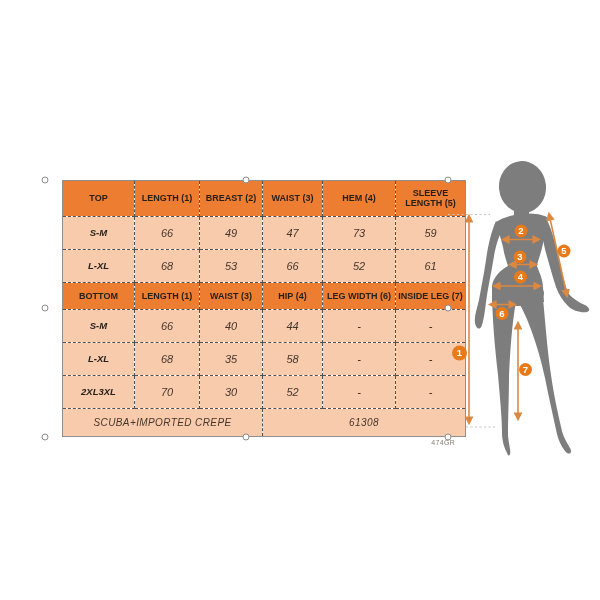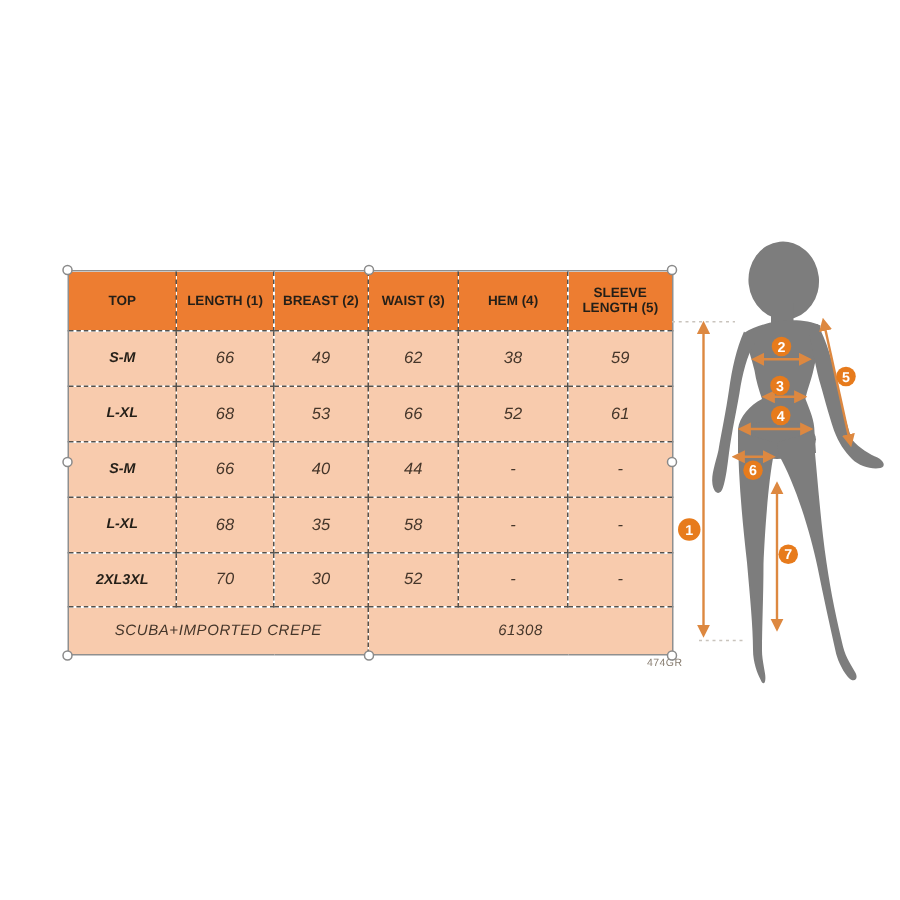--- a/index.html
+++ b/index.html
@@ -1,21 +1,21 @@
 <!DOCTYPE html>
 <html><head>
 <meta charset="utf-8">
 <style>
   html,body{margin:0;padding:0;background:#fff;}
   #stage{
     position:relative;width:600px;height:600px;background:#ffffff;overflow:hidden;
     font-family:"Liberation Sans",sans-serif;
   }
   
-  #chart-wrap{position:absolute;left:45px;top:180px;width:403px;height:257px;}
+  #chart-wrap{position:absolute;left:62px;top:180px;width:403px;height:257px;}
   table.size-chart{
     border-collapse:collapse;table-layout:fixed;width:403px;height:257px;
     border:1px solid #8f8f8f;
   }
   table.size-chart td,table.size-chart th{
     border:1px dashed #55504a;text-align:center;vertical-align:middle;padding:0;
     overflow:hidden;
   }
   .hdr{background:#ED7D31;font-weight:bold;font-size:9px;line-height:10px;color:#241f18;white-space:nowrap;}
   .hdr.wrap{white-space:normal;}
@@ -62,31 +62,39 @@
         <th class="hdr">LENGTH (1)</th>
         <th class="hdr">BREAST (2)</th>
         <th class="hdr">WAIST (3)</th>
         <th class="hdr">HEM (4)</th>
         <th class="hdr wrap">SLEEVE LENGTH (5)</th>
       </tr>
       <tr class="r27">
         <td class="val lbl">S-M</td>
         <td class="val">66</td>
         <td class="val">49</td>
-        <td class="val">62</td>
-        <td class="val">38</td>
+        <td class="val">47</td>
+        <td class="val">73</td>
         <td class="val">59</td>
       </tr>
       <tr class="r27">
         <td class="val lbl">L-XL</td>
         <td class="val">68</td>
         <td class="val">53</td>
         <td class="val">66</td>
         <td class="val">52</td>
         <td class="val">61</td>
+      </tr>
+      <tr class="r22">
+        <th class="hdr">BOTTOM</th>
+        <th class="hdr">LENGTH (1)</th>
+        <th class="hdr">WAIST (3)</th>
+        <th class="hdr">HIP (4)</th>
+        <th class="hdr">LEG WIDTH (6)</th>
+        <th class="hdr">INSIDE LEG (7)</th>
       </tr>
       <tr class="r27">
         <td class="val lbl">S-M</td>
         <td class="val">66</td>
         <td class="val">40</td>
         <td class="val">44</td>
         <td class="val">-</td>
         <td class="val">-</td>
       </tr>
       <tr class="r27">

